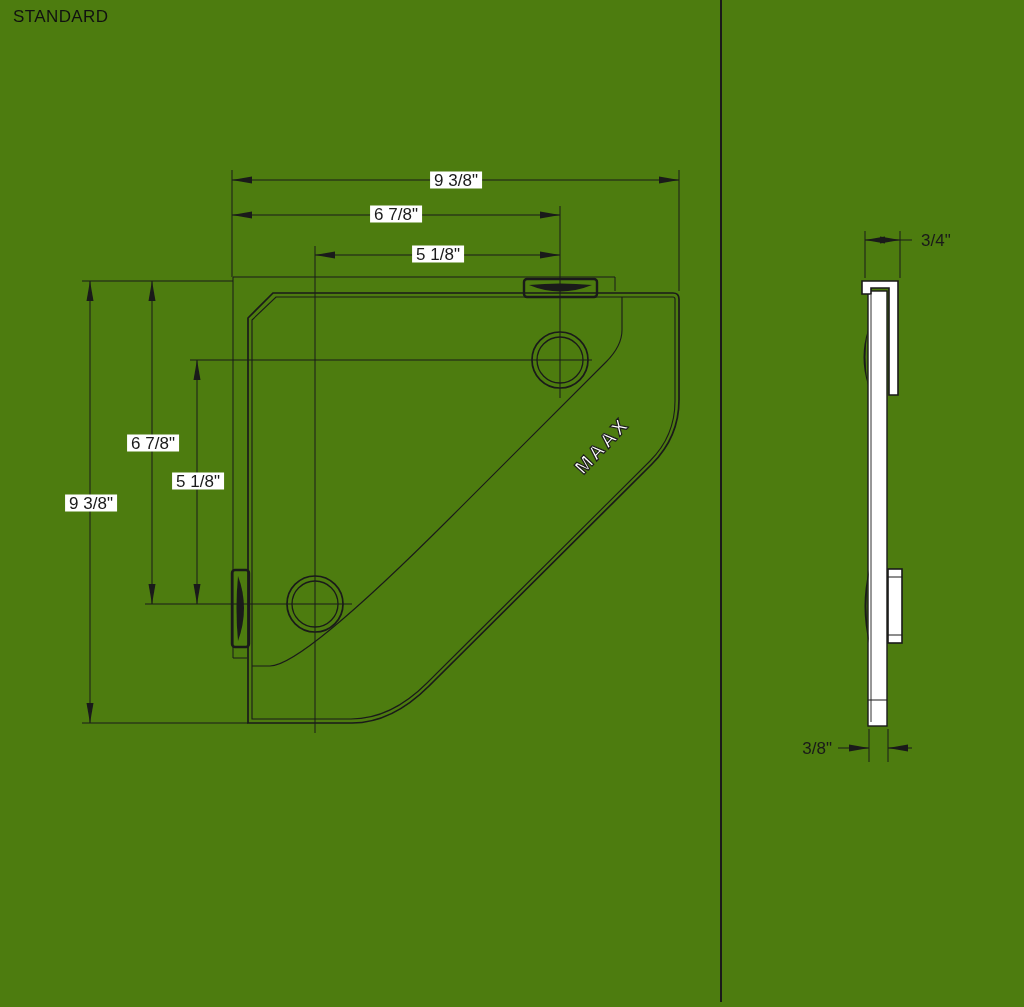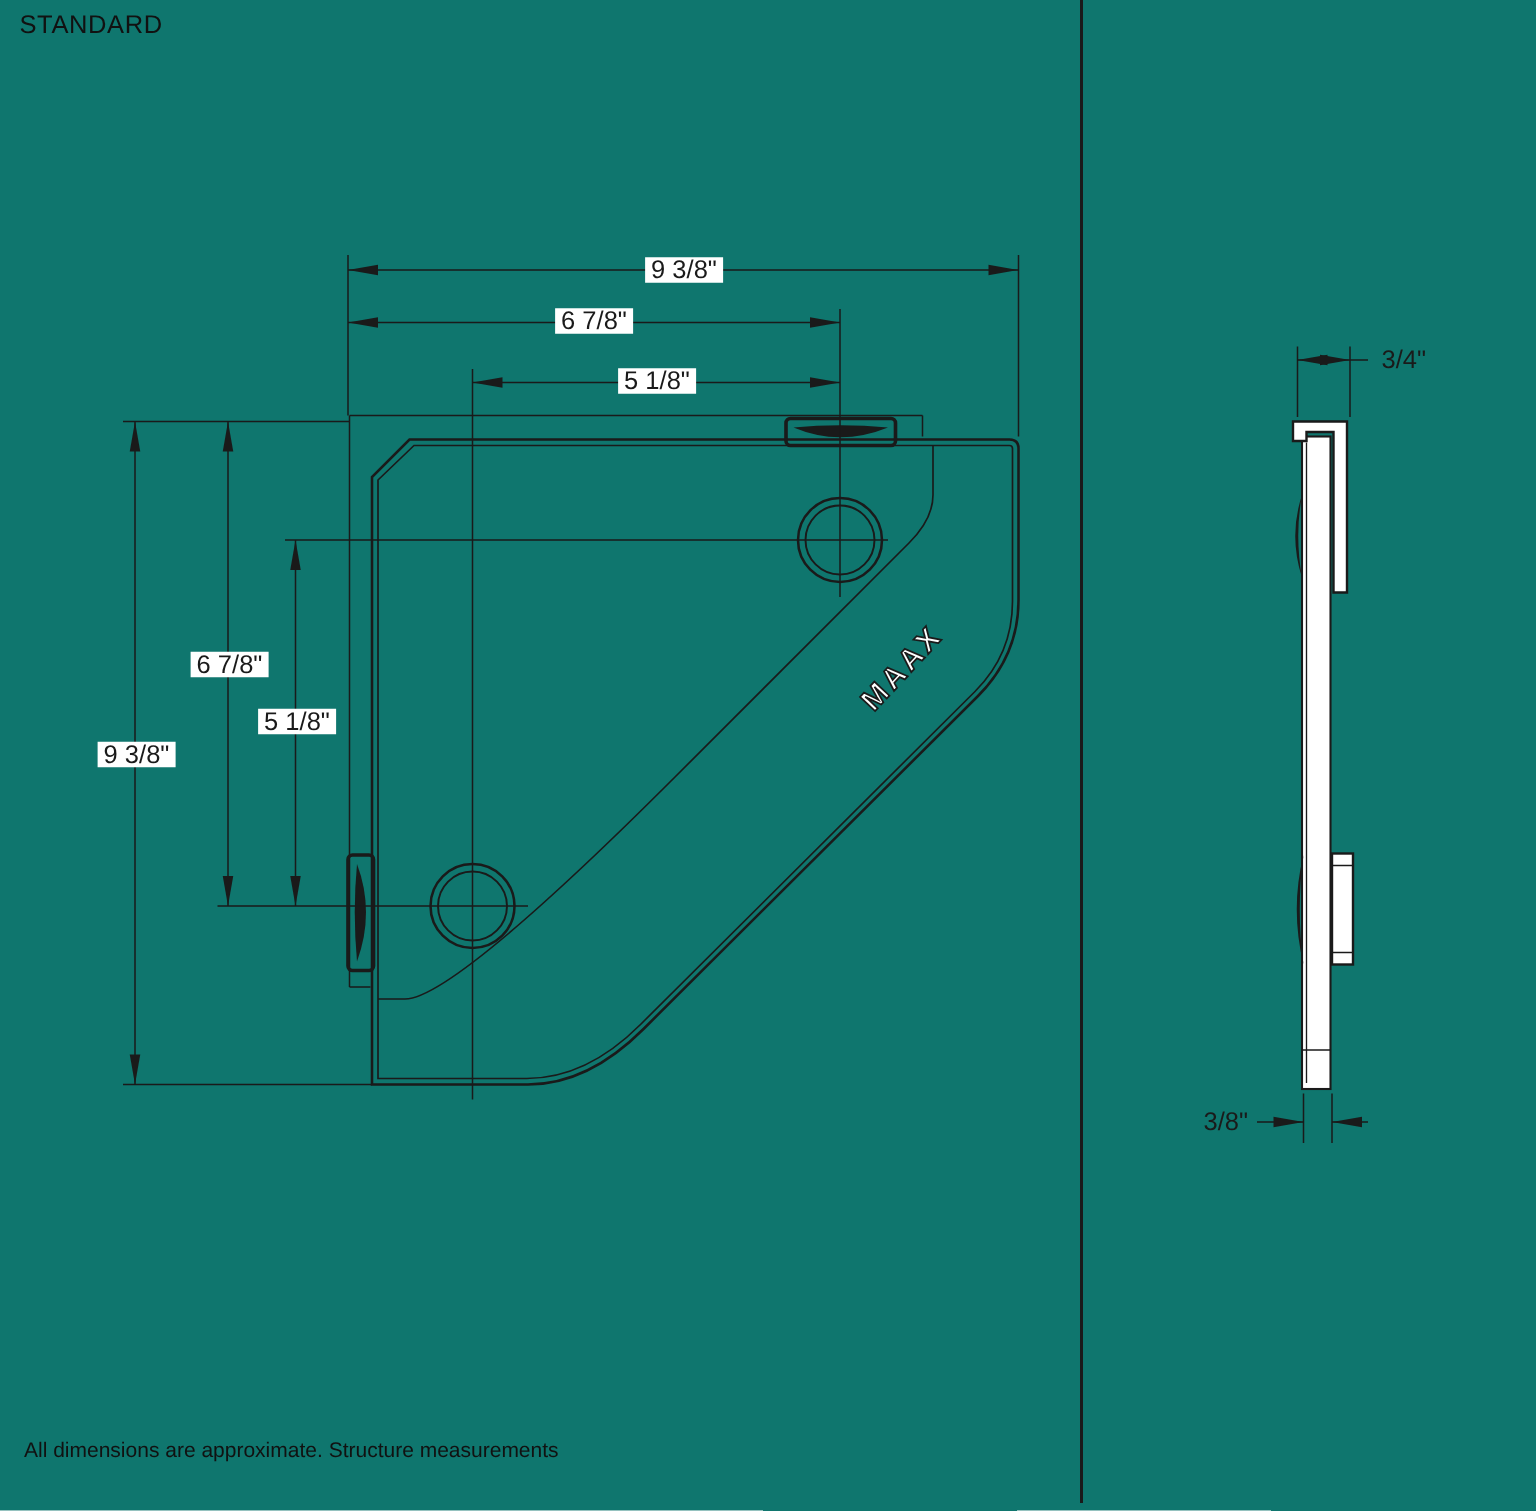--- a/index.html
+++ b/index.html
@@ -1,17 +1,17 @@
 <!DOCTYPE html>
 <html><head>
 <meta charset="utf-8">
 <style>
   html,body{margin:0;padding:0;background:#fff;}
   #canvas{
-    position:relative;width:1024px;height:1007px;background:#0f766e;overflow:hidden;
+    position:relative;width:1024px;height:1007px;background:#4d7c0f;overflow:hidden;
     font-family:"Liberation Sans",sans-serif;color:#1a1a1a;
   }
   #drawing{position:absolute;left:0;top:0;}
   .dim-label{
     position:absolute;transform:translate(-50%,-50%);
     background:#fff;padding:0 4px;font-size:17px;white-space:nowrap;
     color:#1a1a1a;line-height:1;
   }
   .dim-label.no-bg{background:transparent;}
   .dim-label.left-anchor{transform:translateY(-50%);}
@@ -148,16 +148,15 @@
   <span class="dim-label" style="left:91px;top:503px">9 3/8"</span>
   <span class="dim-label" style="left:153px;top:443px">6 7/8"</span>
   <span class="dim-label" style="left:198px;top:481px">5 1/8"</span>
 
   <span class="dim-label no-bg left-anchor" style="left:917px;top:240px">3/4"</span>
   <span class="dim-label no-bg right-anchor" style="left:836px;top:748px">3/8"</span>
 
   <span class="brand-logo">MAAX</span>
 
   <div class="footnote">
-    <div>All dimensions are approximate. Structure measurements</div>
   </div>
 
 </div>
 
 </body></html>

